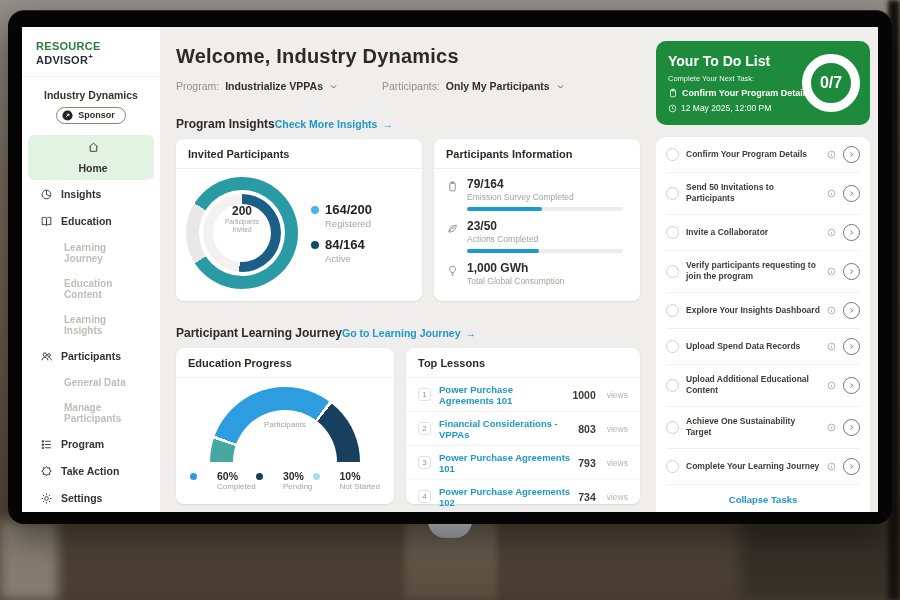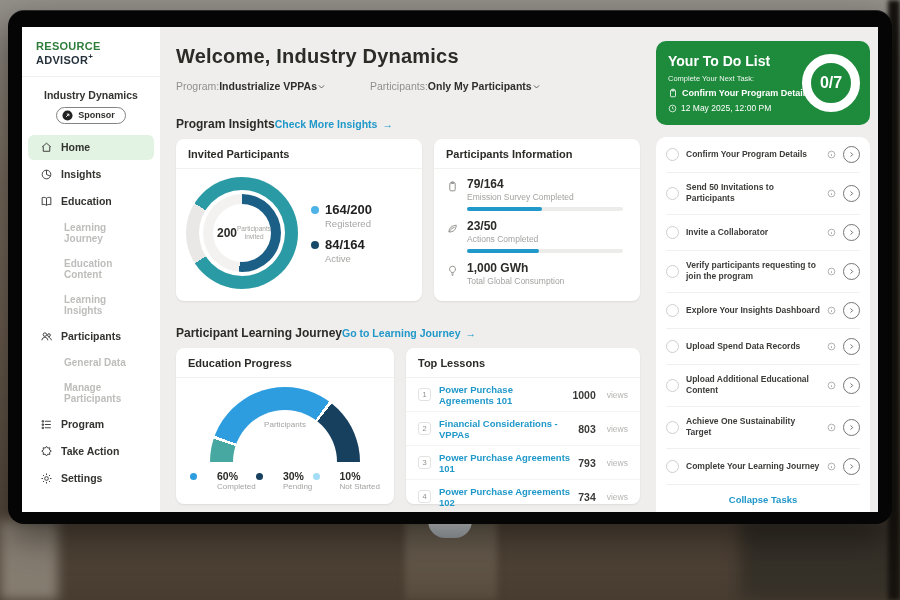--- a/index.html
+++ b/index.html
@@ -25,46 +25,46 @@
   
   .sidebar { width:138px; background:#fff; flex:none; display:flex; flex-direction:column; }
   .logo { padding:13px 12px 10px 14px; font-size:11px; font-weight:bold; letter-spacing:.3px; border-bottom:1px solid #f0f0ee; }
   .logo .g { color:#2f7d3a; } .logo .d { color:#26323c; } .logo sup { font-size:8px; color:#26323c; }
   .org { text-align:center; font-size:10.5px; font-weight:bold; color:#33332f; margin-top:12px; }
   .sponsor { margin:6px auto 0; display:flex; align-items:center; gap:5px; border:1.2px solid #83837f;
              border-radius:11px; padding:2px 10px 2px 5px; font-size:9px; font-weight:bold; color:#2e2e2c; width:fit-content; }
   .nav { margin-top:10px; display:flex; flex-direction:column; }
   .nav-item { display:flex; align-items:center; gap:8px; padding:6px 8px 6px 12px; margin:1px 6px;
               font-size:10.5px; font-weight:bold; color:#33332f; border-radius:6px; cursor:pointer; }
-  .nav-item.active { background:#e2f2e3; }
+  .nav-item.active { background:#e2f2e3;flex-direction:column; }
   .nav-item svg { flex:none; }
   .nav-sub { padding:6px 8px 6px 36px; margin:1px 6px; font-size:10px; font-weight:bold; color:#bdbdbb; cursor:pointer; }
 
   
   .main { flex:1; min-width:0; padding:8px 10px 0 16px; }
   .page-title { font-size:20px; font-weight:bold; color:#2b2b27; margin-top:10px; letter-spacing:.2px; }
   .filters { display:flex; gap:44px; margin-top:12px; align-items:center; }
-  .filter { display:flex; align-items:center; cursor:pointer; }
+  .filter { display:flex; align-items:center; gap:6px; cursor:pointer; }
   .filter .lab { font-size:10.5px; color:#90908e; }
   .filter .val { font-size:10.5px; font-weight:bold; color:#2e2e2c; }
   .sec-head { display:flex; justify-content:flex-start; align-items:center; margin-top:25px; }
   .sec-title { font-size:12px; font-weight:bold; color:#2b2b27; }
   .sec-link { font-size:10.5px; font-weight:bold; color:#2098c9; cursor:pointer; display:flex; gap:5px; align-items:center; }
   .cards { display:flex; gap:12px; margin-top:8px; }
   .card { background:#fff; border-radius:8px; box-shadow:0 1px 2px rgba(0,0,0,.08); }
   .card-hd { padding:9px 12px 8px; font-size:11px; font-weight:bold; color:#2b2b27; border-bottom:1px solid #f1f1ef; }
 
   
   .card.invited { width:246px; height:162px; flex:none; }
   .inv-bd { display:flex; align-items:center; gap:13px; padding:8px 8px 0 10px; }
   .donut { width:112px; height:112px; border-radius:50%; position:relative; flex:none; }
   .donut-c1 { position:absolute; inset:13px; background:#fff; border-radius:50%; }
   .donut-inner { position:absolute; inset:4px; border-radius:50%; }
-  .donut-c2 { position:absolute; inset:10px; background:#fff; border-radius:50%; display:flex; flex-direction:row;
-              align-items:center; justify-content:flex-end; text-align:center; }
+  .donut-c2 { position:absolute; inset:10px; background:#fff; border-radius:50%; display:flex; flex-direction:column;
+              align-items:center; justify-content:flex-start; text-align:center; }
   .donut-val { font-size:12px; font-weight:bold; color:#2b2b27; }
   .donut-lab { font-size:6.5px; color:#a3a3a1; line-height:1.3; }
   .leg-item { display:flex; gap:6px; align-items:flex-start; margin:8px 0; }
   .leg-dot { width:8px; height:8px; border-radius:50%; margin-top:4px; flex:none; }
   .leg-val { font-size:13px; font-weight:bold; color:#222; }
   .leg-cap { font-size:9.5px; color:#a5a5a3; margin-top:1px; }
 
   
   .card.pinfo { flex:1; height:162px; }
   .pi-row { display:flex; gap:8px; padding:8px 12px 0; }

